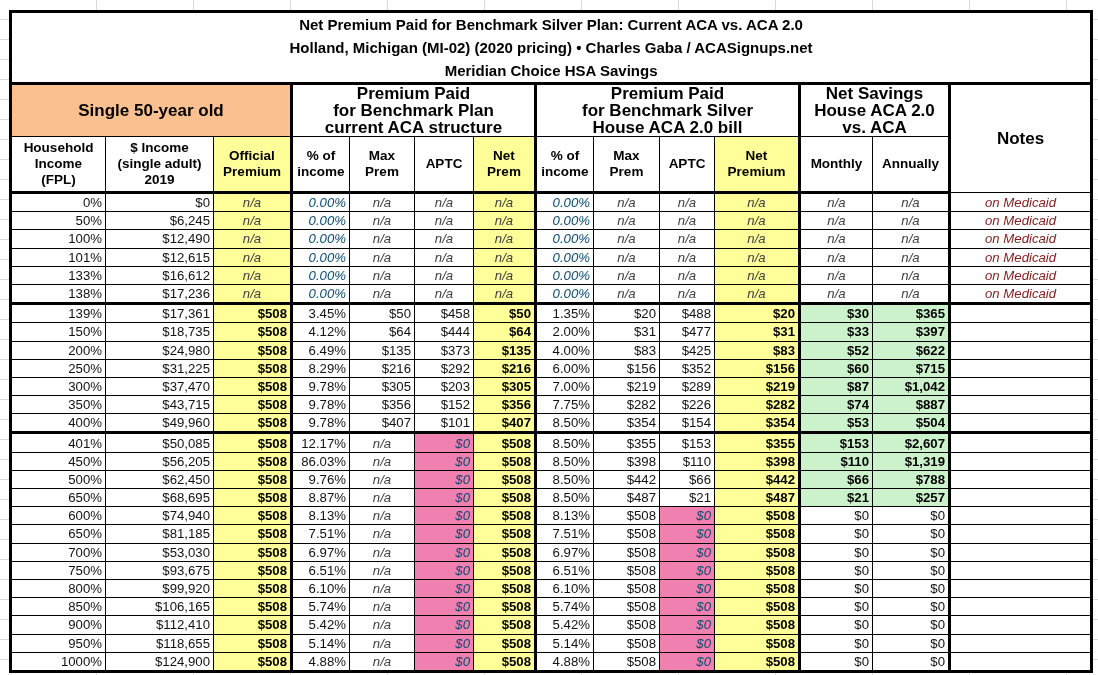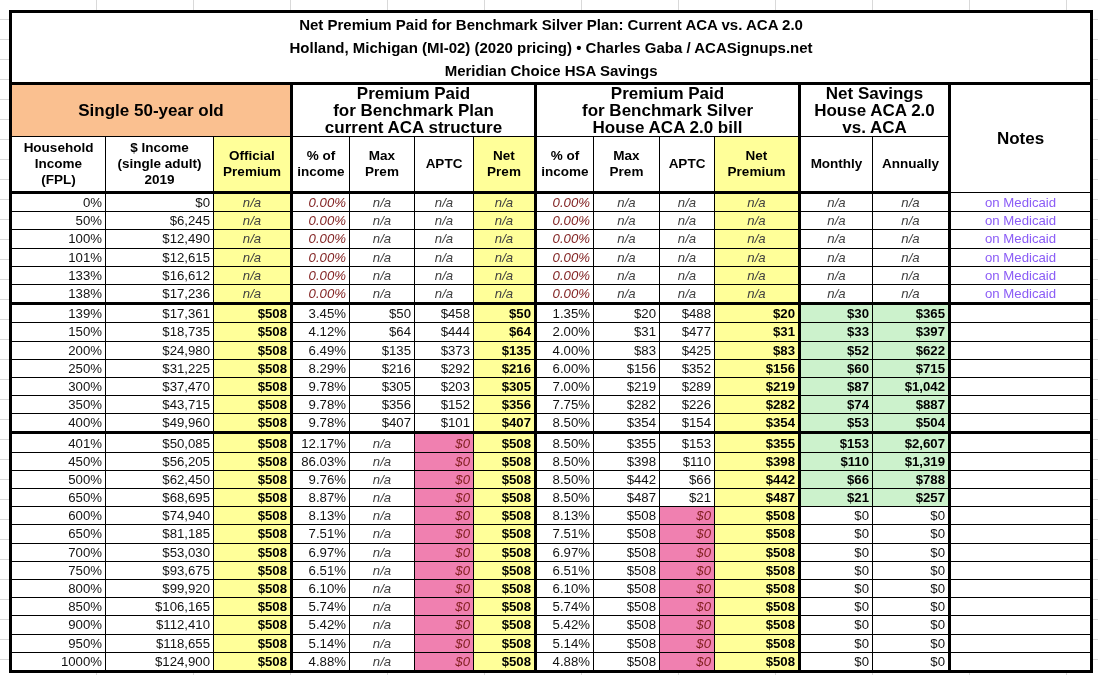--- a/index.html
+++ b/index.html
@@ -27,23 +27,23 @@
   .subject{background:var(--orange,#FAC090);font-size:20px;line-height:22px;}
   .colhdr-row td{height:54px;text-align:center;font-weight:bold;font-size:13.5px;
     line-height:16px;white-space:pre-line;color:#000;border-bottom:3px solid #000;}
   .notes-hdr{font-weight:bold;font-size:14px;text-align:center;color:#000;}
   tbody td{height:17.2px;line-height:17px;font-size:13.2px;}
   .yellow{background:var(--yellow,#FFFF99);}
   .green{background:var(--green,#CCF2CC);}
   .pink{background:var(--pink,#F080B0);}
   .num{text-align:right;}
   .na{text-align:center;font-style:italic;color:#3f3f3f;}
-  .italic{font-style:italic;color:#7f1d1d;}
+  .italic{font-style:italic;color:#0c4a6e;}
   .bold{font-weight:bold;color:#000;}
-  .note{text-align:center;color:#8b5cf6;}
+  .note{text-align:center;font-style:italic;color:#7f1d1d;}
 </style>
 </head>
 <body>
 
 <table>
   <colgroup>
     <col style="width:95px">
       <col style="width:108px">
       <col style="width:78px">
     <col style="width:58px">

